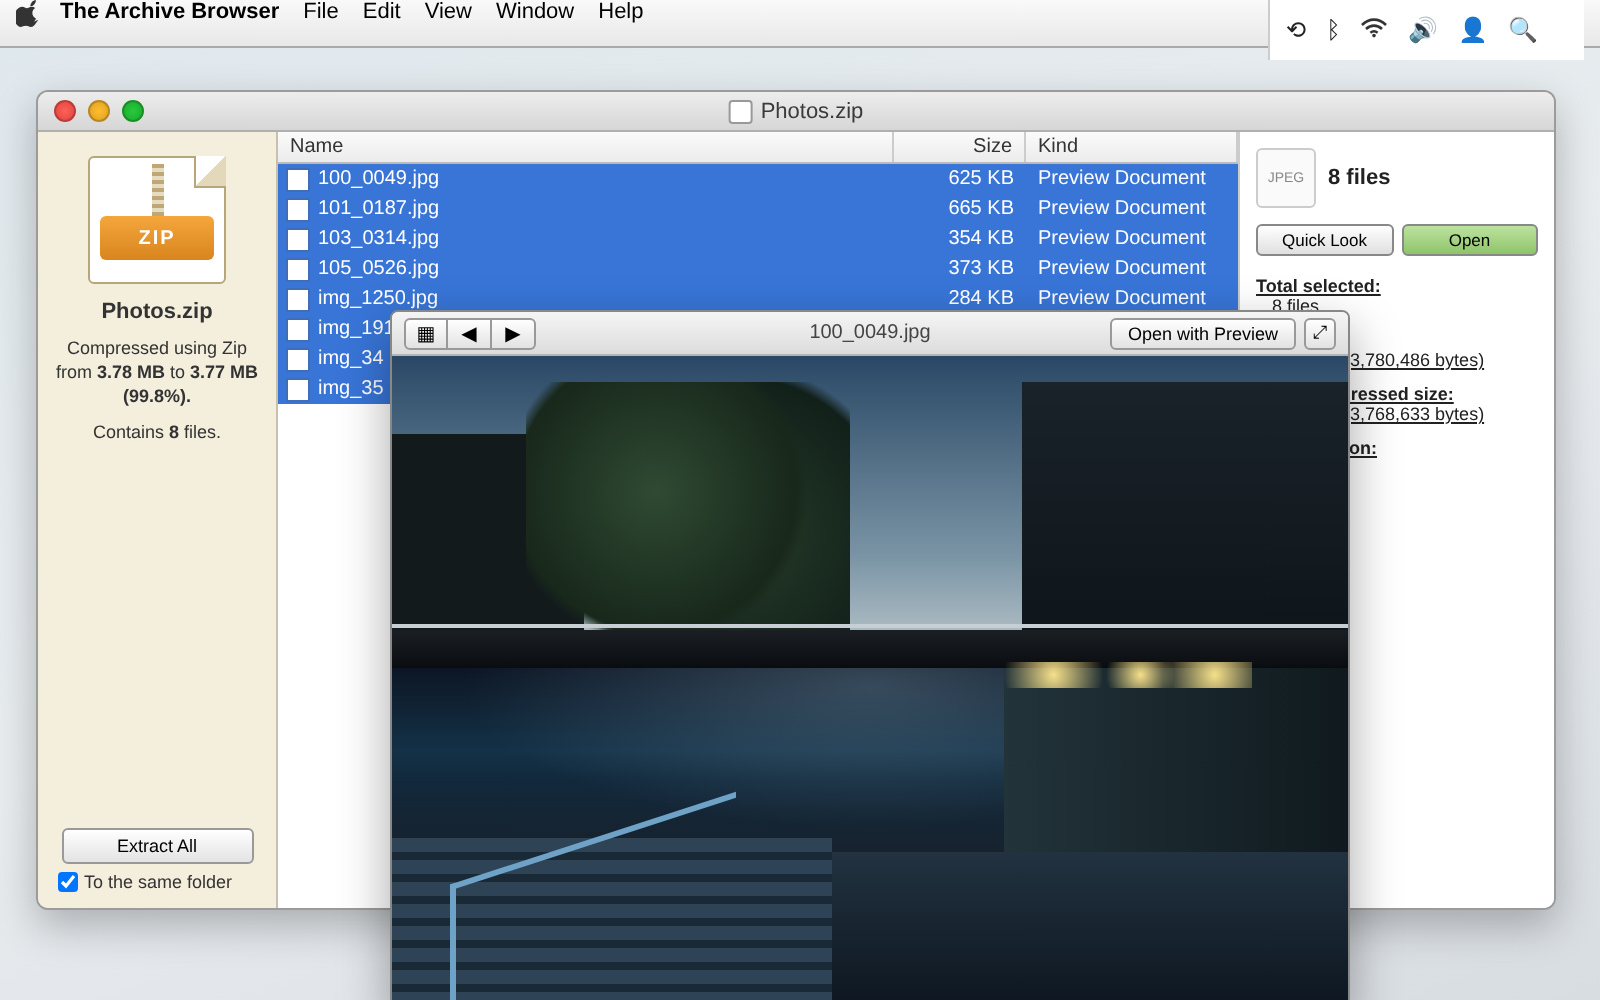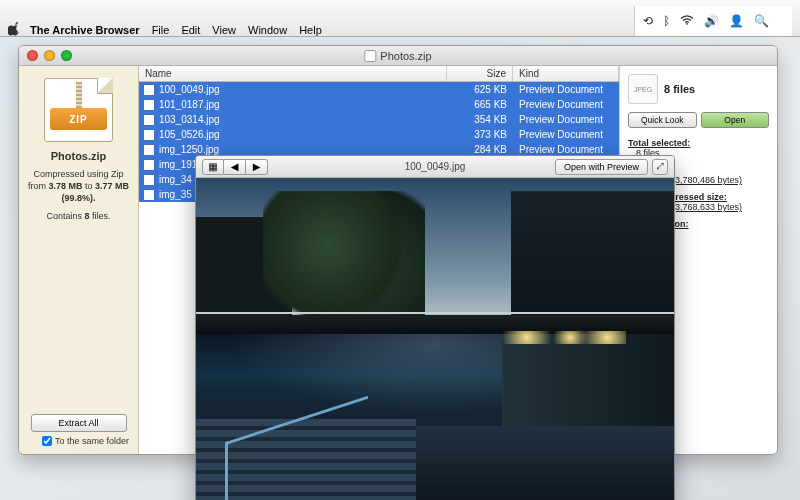--- a/index.html
+++ b/index.html
@@ -1,19 +1,19 @@
 <!DOCTYPE html>
 <html><head>
 <meta charset="utf-8">
 <style>
 * { margin:0; padding:0; box-sizing:border-box; font-family:"Lucida Grande","Helvetica Neue",Arial,sans-serif; }
 body { width:800px; height:500px; background:linear-gradient(160deg,#dfe8ed 0%,#e8ecef 50%,#d8dde2 100%); overflow:hidden; position:relative; }
 
 
-.menubar { position:absolute; top:0; left:0; right:0; height:37px; background:linear-gradient(#f9f9f9,#e8e8e8); display:flex; align-items:flex-end; font-size:11px; padding:0 8px; border-bottom:1px solid #aaa; }
+.menubar { position:absolute; top:0; left:0; right:0; height:24px; background:linear-gradient(#f9f9f9,#e8e8e8); display:flex; align-items:flex-start; font-size:11px; padding:0 8px; border-bottom:1px solid #aaa; }
 .menubar .apple { width:14px; height:14px; margin-right:8px; }
 .menubar .app-title { font-weight:bold; margin-right:12px; }
 .menubar .mitem { margin-right:12px; cursor:default; }
 .menubar .right { margin-left:auto; display:flex; align-items:center; gap:10px; }
 .menubar .right span { font-size:12px; }
 
 
 .window { position:absolute; left:18px; top:45px; width:760px; height:410px; background:#efefef; border:1px solid #9b9b9b; border-radius:6px; box-shadow:0 8px 20px rgba(0,0,0,.25); overflow:hidden; display:flex; flex-direction:column; }
 .titlebar { height:20px; background:linear-gradient(#ededed,#d6d6d6); border-bottom:1px solid #b0b0b0; display:flex; align-items:center; position:relative; }
 .traffic { display:flex; gap:6px; margin-left:8px; }
@@ -29,21 +29,21 @@
 .zip-icon { width:69px; height:64px; margin-bottom:8px; position:relative; }
 .zip-icon .pg{position:absolute;inset:0;background:#fff;border:1px solid #b8a67a;border-radius:3px;}
 .zip-icon .fold{position:absolute;top:0;right:0;width:16px;height:16px;background:linear-gradient(135deg,#fff 49%,#e3d8b9 50%);border-left:1px solid #b8a67a;border-bottom:1px solid #b8a67a;}
 .zip-icon .band{position:absolute;left:6px;right:6px;top:30px;height:22px;background:linear-gradient(#f4a63c,#d9851f);border-radius:3px;display:flex;align-items:center;justify-content:center;color:#fff;font-size:10px;font-weight:bold;letter-spacing:1px;}
 .zip-icon .zipper{position:absolute;left:50%;top:4px;width:6px;height:26px;transform:translateX(-50%);background:repeating-linear-gradient(#bfa875 0 2px,#e6dcc2 2px 4px);}
 .left .arch-name{font-weight:bold;font-size:11px;margin-bottom:6px;}
 .left .desc{font-size:9px;line-height:1.35;margin-bottom:6px;}
 .left .desc b{font-weight:bold;}
 .left .spacer{flex:1;}
 .left button{width:96px;height:18px;font-size:9px;background:linear-gradient(#fff,#e3e3e3);border:1px solid #999;border-radius:3px;margin-bottom:4px;cursor:pointer;}
-.left .cb{display:flex;align-items:center;gap:3px;font-size:9px;align-self:flex-start;margin-left:17px;}
+.left .cb{display:flex;align-items:center;gap:3px;font-size:9px;align-self:flex-start;margin-left:4px;}
 .left .cb input{width:10px;height:10px;}
 
 
 .mid { flex:1; display:flex; flex-direction:column; background:#fff; min-width:0; }
 .cols { height:16px; background:linear-gradient(#fbfbfb,#ececec); border-bottom:1px solid #bbb; display:flex; font-size:10px; color:#333; }
 .cols div{border-right:1px solid #ccc;padding:1px 6px;display:flex;align-items:center;}
 .cols .c-name{flex:1;} .cols .c-size{width:66px;justify-content:flex-end;} .cols .c-kind{width:106px;}
 .rows{flex:1;overflow:hidden;}
 .row{height:15px;display:flex;align-items:center;font-size:10px;background:#3875d7;color:#fff;}
 .row .fi{width:12px;height:12px;margin:0 4px;background:#fff;border:1px solid #3f6db8;border-radius:1px;flex-shrink:0;}

